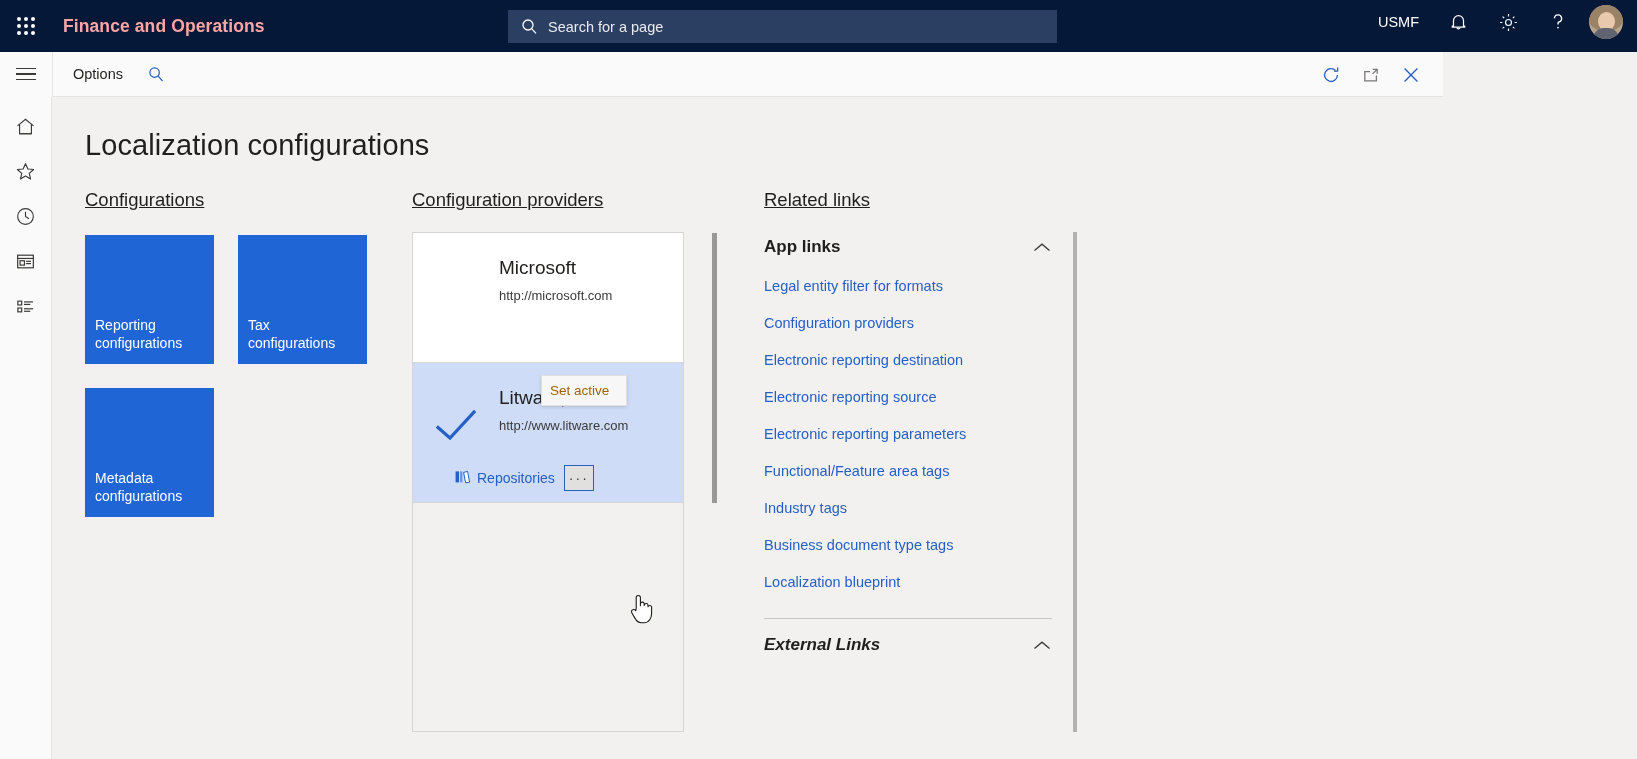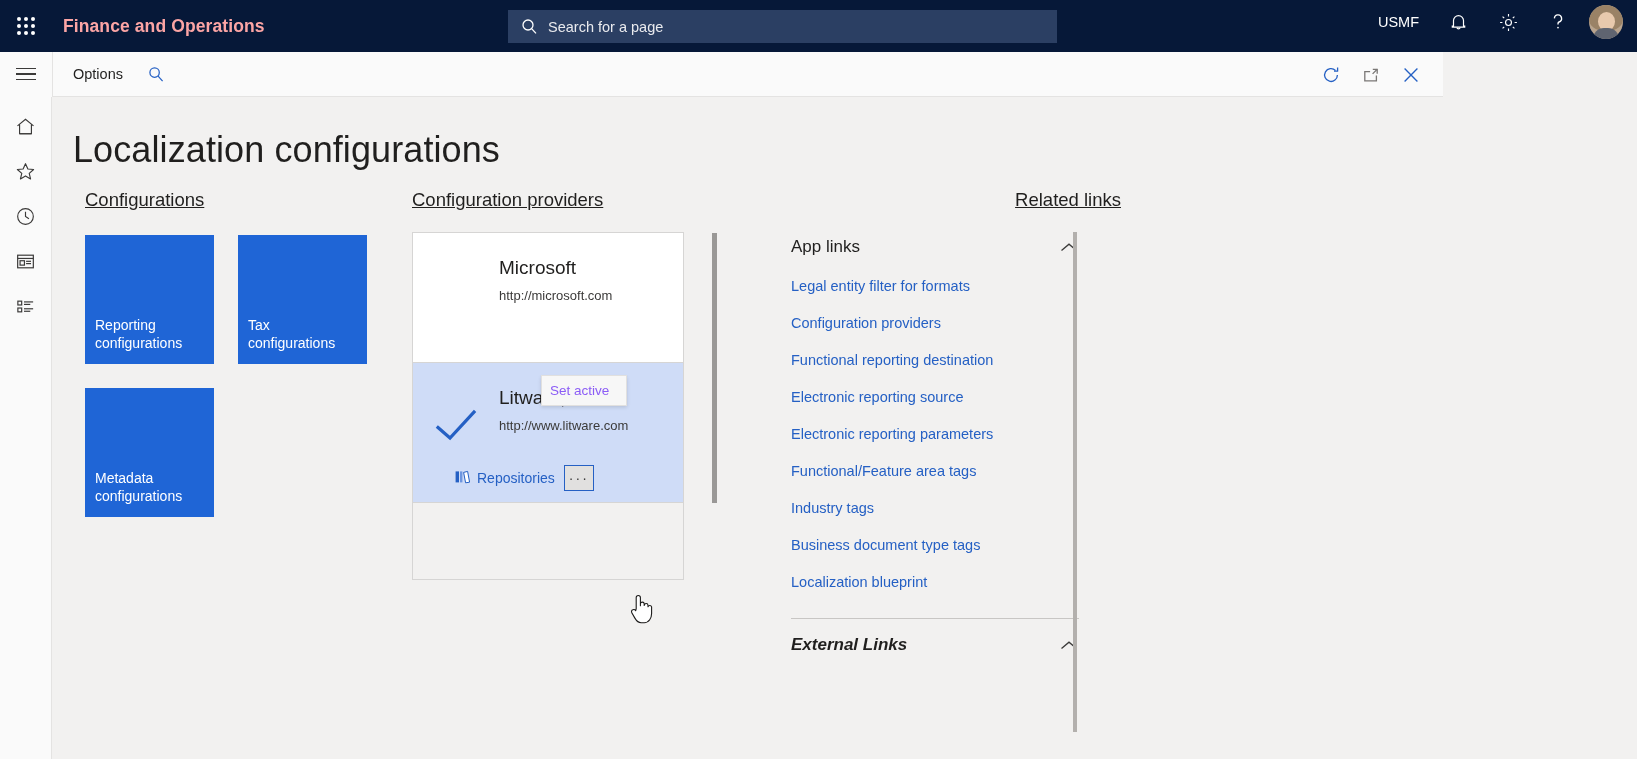--- a/index.html
+++ b/index.html
@@ -99,22 +99,22 @@
     width: 52px; height: 45px; display:flex; align-items:center; justify-content:center;
     cursor: pointer; color: #3b3a39;
   }
 
   
   .workspace {
     position: absolute; left: 52px; top: 97px; width: 1585px; height: 662px;
     background: #f2f1f0; overflow: hidden;
   }
   .page-title {
-    position:absolute; left: 21px; top: 32px;
-    font-size: 36px; font-weight: 400; color: #201f1e; letter-spacing: .1px;
+    position:absolute; left: 33px; top: 32px;
+    font-size: 29px; font-weight: 400; color: #201f1e; letter-spacing: .1px;
   }
 
   .section-head {
     font-size: 18.5px; font-weight: 400; color: #201f1e; text-decoration: underline;
   }
 
   
   .col-config { position: absolute; left: 33px; top: 92px; width: 320px; }
   .tiles { margin-top: 24px; display: flex; flex-wrap: wrap; gap: 24px; width: 290px; }
   .tile {
@@ -122,21 +122,21 @@
     position: relative; cursor: pointer;
   }
   .tile-label {
     position: absolute; left: 10px; right: 8px; bottom: 12px;
     font-size: 14px; line-height: 18px;
   }
 
   
   .col-providers { position: absolute; left: 360px; top: 92px; width: 340px; }
   .providers-box {
-    margin-top: 21px; width: 272px; height: 348px; position: relative;
+    margin-top: 21px; width: 272px; height: 500px; position: relative;
     border: 1px solid #d6d5d4; background: #f2f1f0;
   }
   .provider {
     position: relative; height: 130px; border-bottom: 1px solid #d6d5d4;
     padding-left: 0; cursor: pointer;
   }
   .provider.unselected { background: #ffffff; }
   .provider.selected { background: #cfdcf7; height: 140px; }
   .prov-check {
     position: absolute; left: 22px; top: 46px; width: 42px; height: 34px;
@@ -160,35 +160,36 @@
     width: 30px; height: 26px; border: 1px solid #2560c4; background: #e1e0df;
     display: flex; align-items: center; justify-content: center; cursor: pointer;
     color: #3b3a39; letter-spacing: 2px; font-size: 14px; line-height: 1;
   }
   .ctx-menu {
     position: absolute; left: 128px; top: 142px; width: 86px; height: 31px;
     background: #f7f7f7; border: 1px solid #e1e0df;
     box-shadow: 0 1.6px 3.6px rgba(0,0,0,.13), 0 .3px .9px rgba(0,0,0,.1);
     display: flex; align-items: center; z-index: 40;
   }
-  .ctx-item { font-size: 13.5px; color: #8b5cf6; padding-left: 8px; cursor: pointer; white-space: nowrap; }
+  .ctx-item { font-size: 13.5px; color: #a16207; padding-left: 8px; cursor: pointer; white-space: nowrap; }
 
   .prov-scroll-track {
     position: absolute; left: 299px; top: 0; width: 5px; height: 464px; background: transparent;
   }
   .prov-scroll-thumb {
     position: absolute; left: 0; top: 0; width: 5px; height: 270px; background: #9a9896;
     cursor: pointer;
   }
 
   
-  .col-related { position: absolute; left: 739px; top: 92px; width: 330px; text-align: right; }
+  .col-related { position: absolute; left: 712px; top: 92px; width: 330px; }
   .rel-group-head {
     margin-top: 26px; display: flex; align-items: center; justify-content: space-between;
     width: 288px;
+    font-weight: bold;
   }
   .rel-group-title { font-size: 17px; color: #201f1e; }
   .chev { color: #3b3a39; cursor: pointer; display:flex; }
   .rel-link {
     display: block; margin-top: 21px; font-size: 14.5px; color: #2560c4;
     text-decoration: none; cursor: pointer; width: max-content;
   }
   .rel-divider { width: 288px; height: 1px; background: #c8c6c4; margin-top: 28px; }
   .rel-group-head2 {
     margin-top: 16px; display: flex; align-items: center; justify-content: space-between;
@@ -419,21 +420,21 @@
       <span class="rel-group-title">App links</span>
       <span class="chev">
         <svg width="20" height="13" viewBox="0 0 20 13" fill="none" stroke="#3b3a39" stroke-width="1.3">
           <path d="M2.5 9.4 10 3.2l7.5 6.2"></path>
         </svg>
       </span>
     </div>
 
     <a class="rel-link">Legal entity filter for formats</a>
     <a class="rel-link">Configuration providers</a>
-    <a class="rel-link">Functional reporting destination</a>
+    <a class="rel-link">Electronic reporting destination</a>
     <a class="rel-link">Electronic reporting source</a>
     <a class="rel-link">Electronic reporting parameters</a>
     <a class="rel-link">Functional/Feature area tags</a>
     <a class="rel-link">Industry tags</a>
     <a class="rel-link">Business document type tags</a>
     <a class="rel-link">Localization blueprint</a>
 
     <div class="rel-divider"></div>
 
     <div class="rel-group-head2">

